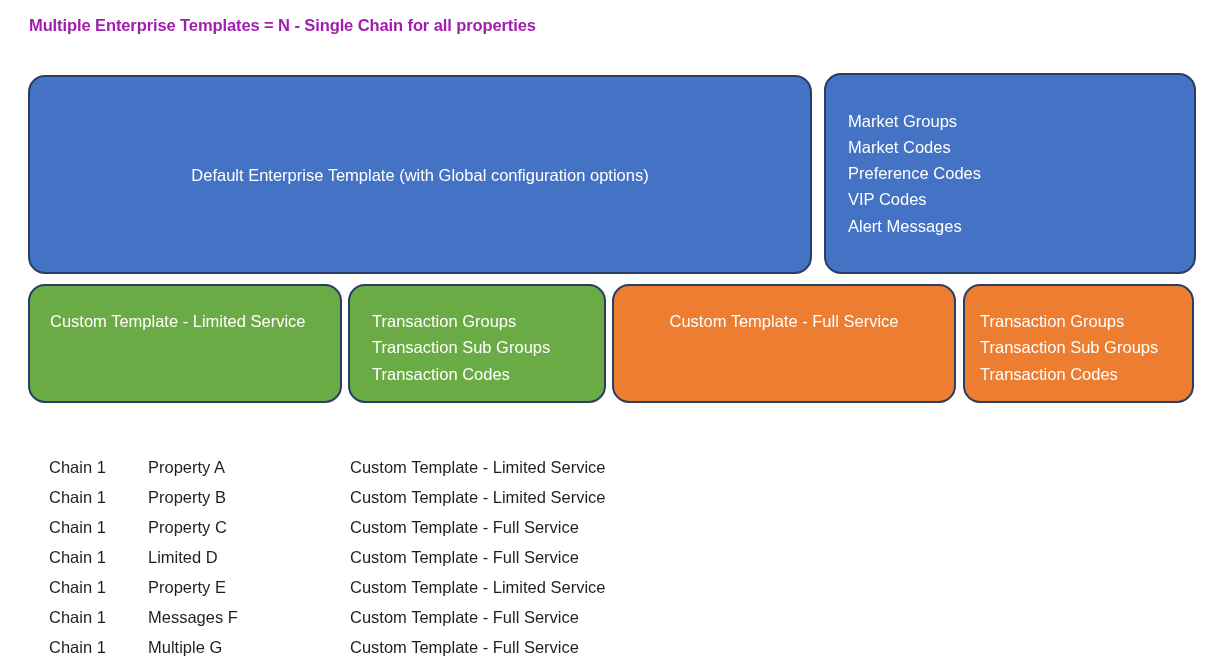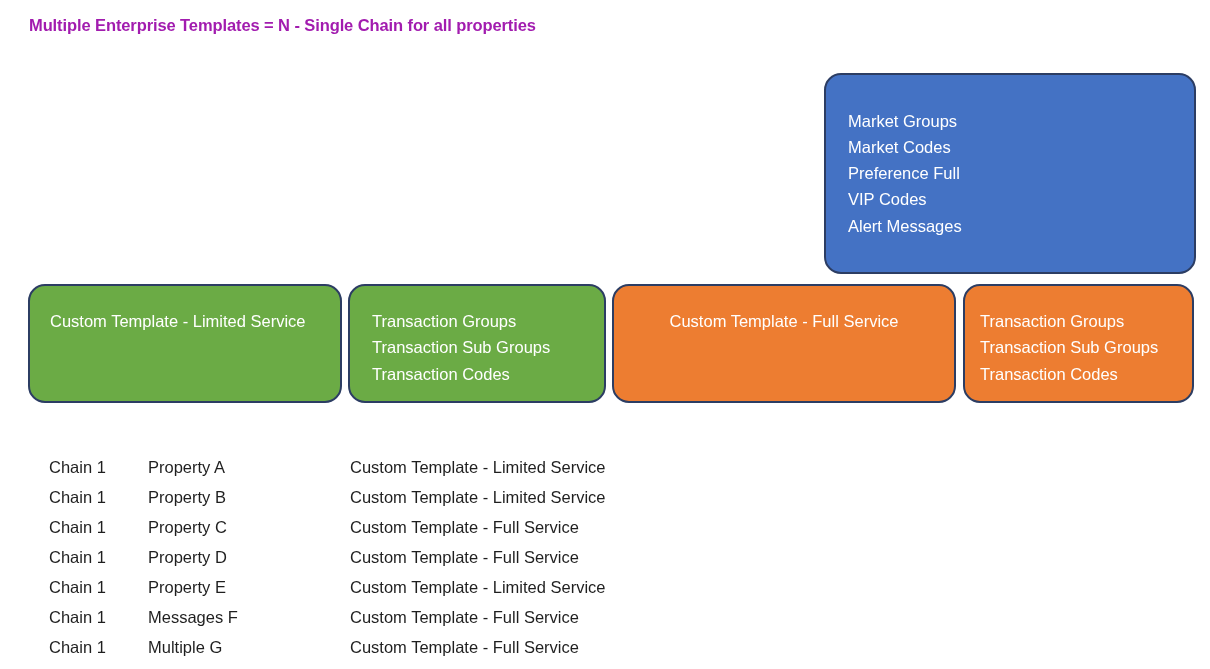--- a/index.html
+++ b/index.html
@@ -114,26 +114,29 @@
   .prop-property { left: 99px; }
   .prop-template { left: 301px; }
 </style>
 </head>
 <body>
 
 <div id="diagram-root">
 
   <div class="diagram-title">Multiple Enterprise Templates = N - Single Chain for all properties</div>
 
+  <div class="node node-blue node-centered" style="left:28px; top:75px; width:784px; height:199px;">
+    <span class="node-text">Default Enterprise Template (with Global configuration options)</span>
+  </div>
 
   <div class="node node-blue node-list" style="left:824px; top:73px; width:372px; height:201px;">
     <div class="node-list-inner">
       <span class="list-line">Market Groups</span>
       <span class="list-line">Market Codes</span>
-      <span class="list-line">Preference Full</span>
+      <span class="list-line">Preference Codes</span>
       <span class="list-line">VIP Codes</span>
       <span class="list-line">Alert Messages</span>
     </div>
   </div>
 
   <div class="node node-green node-wrap-text" style="left:28px; top:284px; width:314px; height:119px;">
     <span class="node-text">Custom Template - Limited Service</span>
   </div>
 
   <div class="node node-green node-list" style="left:348px; top:284px; width:258px; height:119px;">
@@ -171,21 +174,21 @@
     </div>
 
     <div class="prop-row">
       <span class="prop-cell prop-chain">Chain 1</span>
       <span class="prop-cell prop-property">Property C</span>
       <span class="prop-cell prop-template">Custom Template - Full Service</span>
     </div>
 
     <div class="prop-row">
       <span class="prop-cell prop-chain">Chain 1</span>
-      <span class="prop-cell prop-property">Property D</span>
+      <span class="prop-cell prop-property">Limited D</span>
       <span class="prop-cell prop-template">Custom Template - Full Service</span>
     </div>
 
     <div class="prop-row">
       <span class="prop-cell prop-chain">Chain 1</span>
       <span class="prop-cell prop-property">Property E</span>
       <span class="prop-cell prop-template">Custom Template - Limited Service</span>
     </div>
 
     <div class="prop-row">

